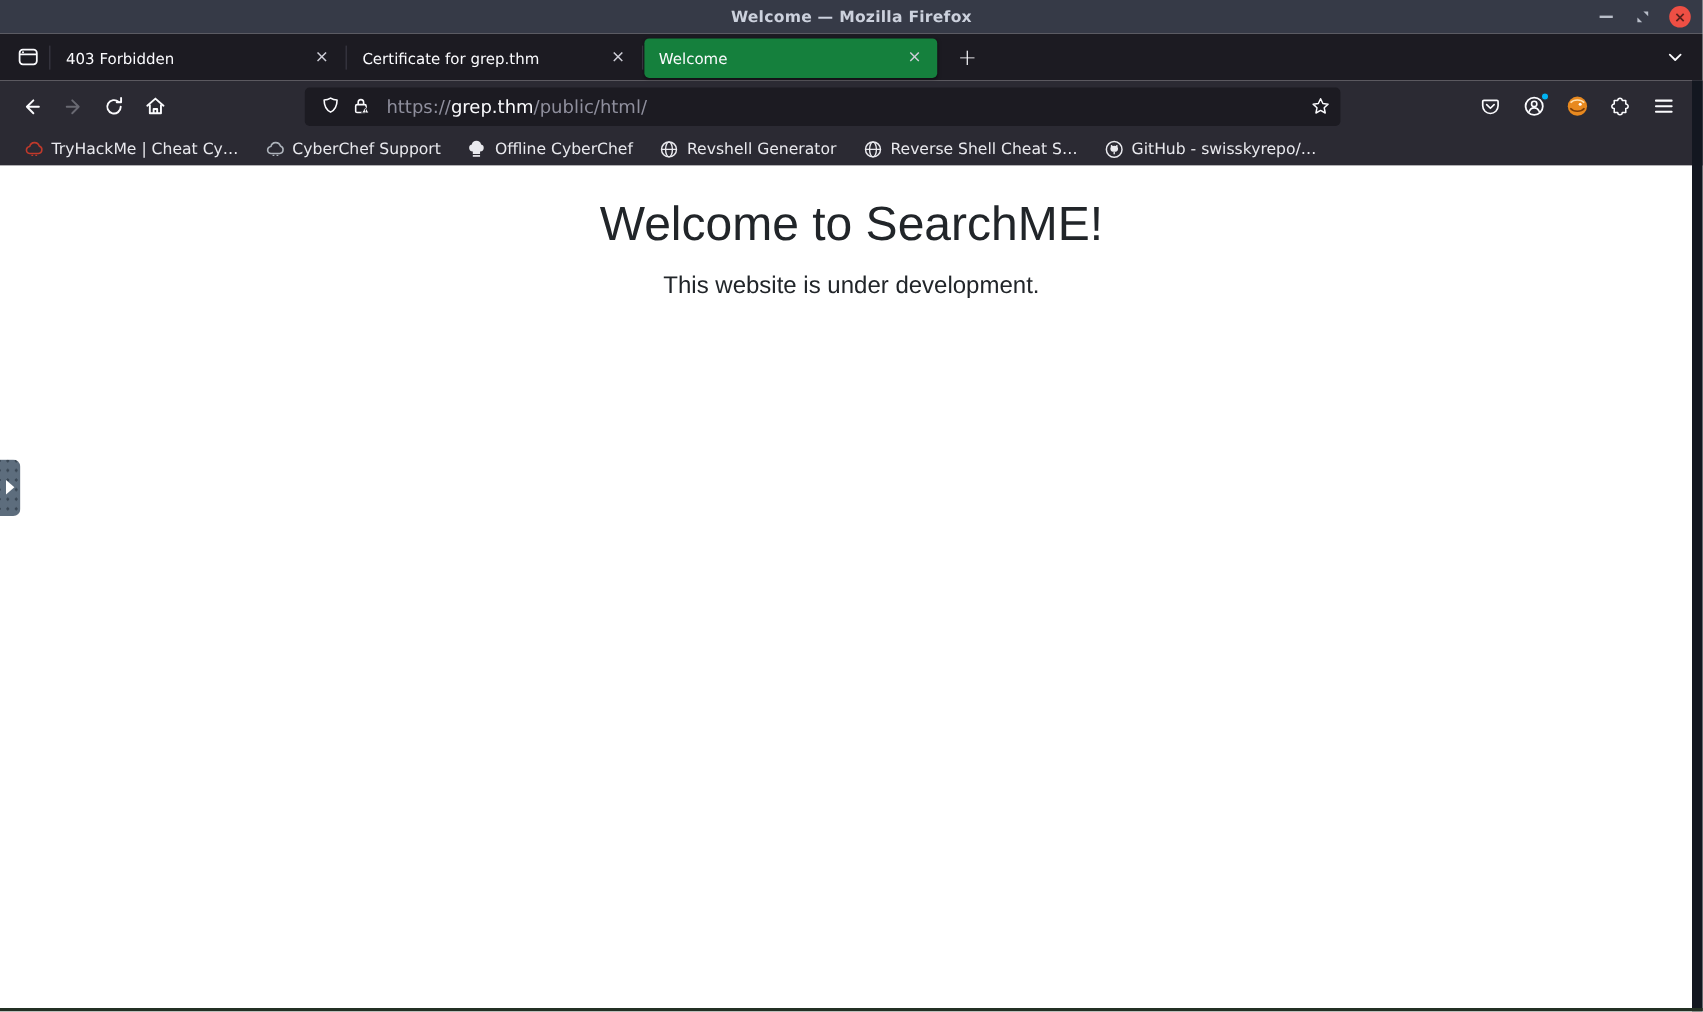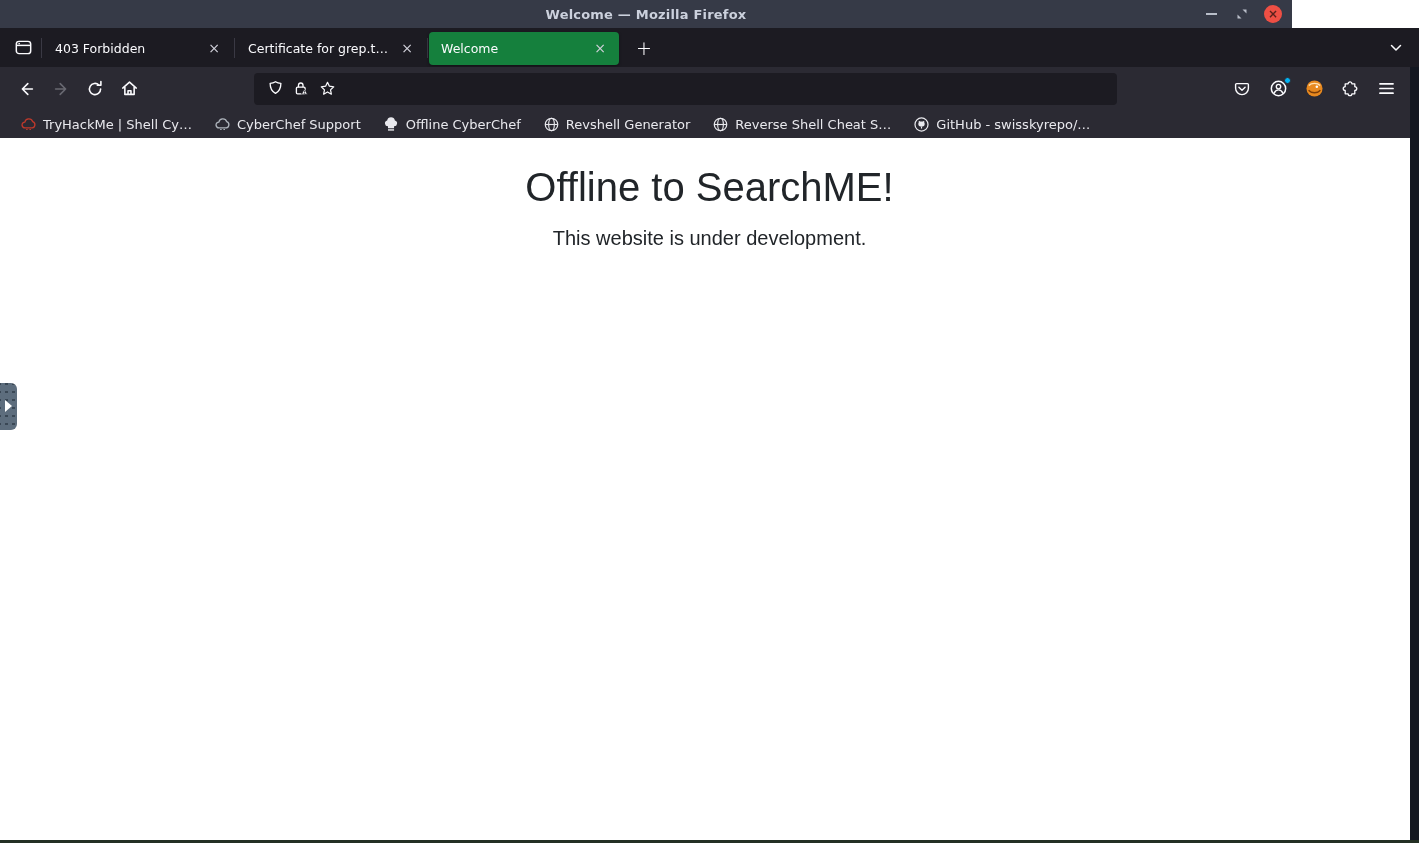--- a/index.html
+++ b/index.html
@@ -1,33 +1,33 @@
 <!DOCTYPE html>
 <html><head>
 <meta charset="utf-8">
 <style>
   * { margin:0; padding:0; box-sizing:border-box; }
   html,body { width:1419px; height:843px; overflow:hidden; }
   body { font-family:"DejaVu Sans", sans-serif; background:#ffffff; position:relative; }
 
   
-  .titlebar { position:absolute; top:0; left:0; width:1292px; height:28px;
+  .titlebar { position:absolute; top:0; left:0; width:1419px; height:28px;
     background:#363a47; display:flex; align-items:center; justify-content:center; }
   .titlebar .title { font-size:13px; font-weight:bold; color:#ccd1dd; letter-spacing:.2px; }
   .win-controls { position:absolute; right:10px; top:0; height:28px; display:flex; align-items:center; gap:13px; }
   .wc-btn { width:18px; height:18px; display:flex; align-items:center; justify-content:center; border-radius:50%; }
   .wc-min-bar { width:11px; height:2px; background:#b9bec9; }
   .wc-close { background:#ee4f44; color:#5a211c; font-size:12px; font-weight:bold; line-height:1; }
 
   
   .tabbar { position:absolute; top:28px; left:0; width:1419px; height:39px;
     background:#1c1b22; display:flex; align-items:center; padding:0 6px; }
   .tb-icon-btn { width:34px; height:30px; display:flex; align-items:center; justify-content:center; border-radius:4px; }
   .tab-sep { width:1px; height:20px; background:#3a3944; margin:0 1px; }
-  .tab { width:190px; height:33px; margin-top:1px; display:flex; align-items:center;
+  .tab { width:244px; height:33px; margin-top:1px; display:flex; align-items:center;
     padding:0 6px 0 12px; color:#fbfbfe; font-size:12.5px; border-radius:4px; }
   .tab.active { background:#15803d; box-shadow:0 1px 3px rgba(0,0,0,.4); }
   .tab-label { flex:1; overflow:hidden; white-space:nowrap; text-overflow:ellipsis; }
   .tab-close { color:#cfcfd8; font-size:14px; padding:1px 7px; border-radius:3px; line-height:1; }
   .newtab-btn { width:30px; height:30px; margin-left:10px; display:flex; align-items:center; justify-content:center;
     color:#fbfbfe; font-size:19px; font-weight:300; border-radius:4px; }
   .tab-overflow { margin-left:auto; }
 
   
   .toolbar { position:absolute; top:67px; left:0; width:1419px; height:43px;
@@ -167,20 +167,21 @@
     </div>
     <div class="url-icon">
       <svg width="17" height="17" viewBox="0 0 18 18">
         <rect x="3.6" y="7.6" width="9.2" height="7" rx="1.2" stroke="#fbfbfe" stroke-width="1.4" fill="none"></rect>
         <path d="M5.8 7.6V5.6a2.4 2.4 0 0 1 4.8 0v2" stroke="#fbfbfe" stroke-width="1.4" fill="none"></path>
         <path d="M12.1 9.6l3.2 5.4h-6.4z" fill="#fbfbfe" stroke="#1c1b22" stroke-width="0.8"></path>
         <rect x="11.75" y="11.3" width="0.8" height="2" fill="#1c1b22"></rect>
         <rect x="11.75" y="13.7" width="0.8" height="0.8" fill="#1c1b22"></rect>
       </svg>
     </div>
+    <div class="url-text"><span>https://</span><span class="url-host">grep.thm</span><span>/public/html/</span></div>
     <div class="url-icon">
       <svg width="17" height="17" viewBox="0 0 18 18">
         <path d="M9 2.4l2 4.2 4.6.6-3.4 3.2.9 4.6L9 12.7l-4.1 2.3.9-4.6-3.4-3.2 4.6-.6z" stroke="#fbfbfe" stroke-width="1.3" fill="none" stroke-linejoin="round"></path>
       </svg>
     </div>
   </div>
 
   <div class="right-icons">
     <div class="tb-btn">
       <svg width="18" height="18" viewBox="0 0 18 18">
@@ -216,21 +217,21 @@
     </div>
   </div>
 </div>
 
 <div class="bookmarks">
   <div class="bm-item">
     <svg width="17" height="17" viewBox="0 0 18 18">
       <path d="M5.4 12.6a3.1 3.1 0 0 1-.3-6.2A4.3 4.3 0 0 1 13.4 6a3.4 3.4 0 0 1-.5 6.6z" stroke="#c0392b" stroke-width="1.4" fill="none" stroke-linejoin="round"></path>
       <path d="M6.5 14.2h1.6M10 14.2h1.6" stroke="#c0392b" stroke-width="1.1"></path>
     </svg>
-    <span>TryHackMe | Shell Cy…</span>
+    <span>TryHackMe | Cheat Cy…</span>
   </div>
   <div class="bm-item">
     <svg width="17" height="17" viewBox="0 0 18 18">
       <path d="M5.4 12.6a3.1 3.1 0 0 1-.3-6.2A4.3 4.3 0 0 1 13.4 6a3.4 3.4 0 0 1-.5 6.6z" stroke="#aeb4bc" stroke-width="1.4" fill="none" stroke-linejoin="round"></path>
       <path d="M6.5 14.2h1.6M10 14.2h1.6" stroke="#aeb4bc" stroke-width="1.1"></path>
     </svg>
     <span>CyberChef Support</span>
   </div>
   <div class="bm-item">
     <svg width="17" height="17" viewBox="0 0 18 18">
@@ -260,21 +261,21 @@
       <circle cx="9" cy="9" r="6.9" stroke="#e9e9ee" stroke-width="1.3" fill="none"></circle>
       <path d="M5.6 8.4c0-.7.2-1.2.5-1.6-.1-.3-.2-.9.1-1.6 0 0 .7 0 1.5.7a6 6 0 0 1 2.6 0c.8-.7 1.5-.7 1.5-.7.3.7.2 1.3.1 1.6.3.4.5.9.5 1.6 0 2-1.4 2.7-3.4 2.7s-3.4-.7-3.4-2.7z" fill="#e9e9ee"></path>
       <path d="M9 11.1v2.2" stroke="#e9e9ee" stroke-width="1.2"></path>
     </svg>
     <span>GitHub - swisskyrepo/…</span>
   </div>
 </div>
 
 <div class="page">
   <div class="main-content">
-    <h1>Offline to SearchME!</h1>
+    <h1>Welcome to SearchME!</h1>
     <p>This website is under development.</p>
   </div>
 </div>
 
 <div class="side-handle">
   <div class="tri"></div>
 </div>
 
 <div class="right-strip"></div>
 <div class="bottom-strip"></div>

